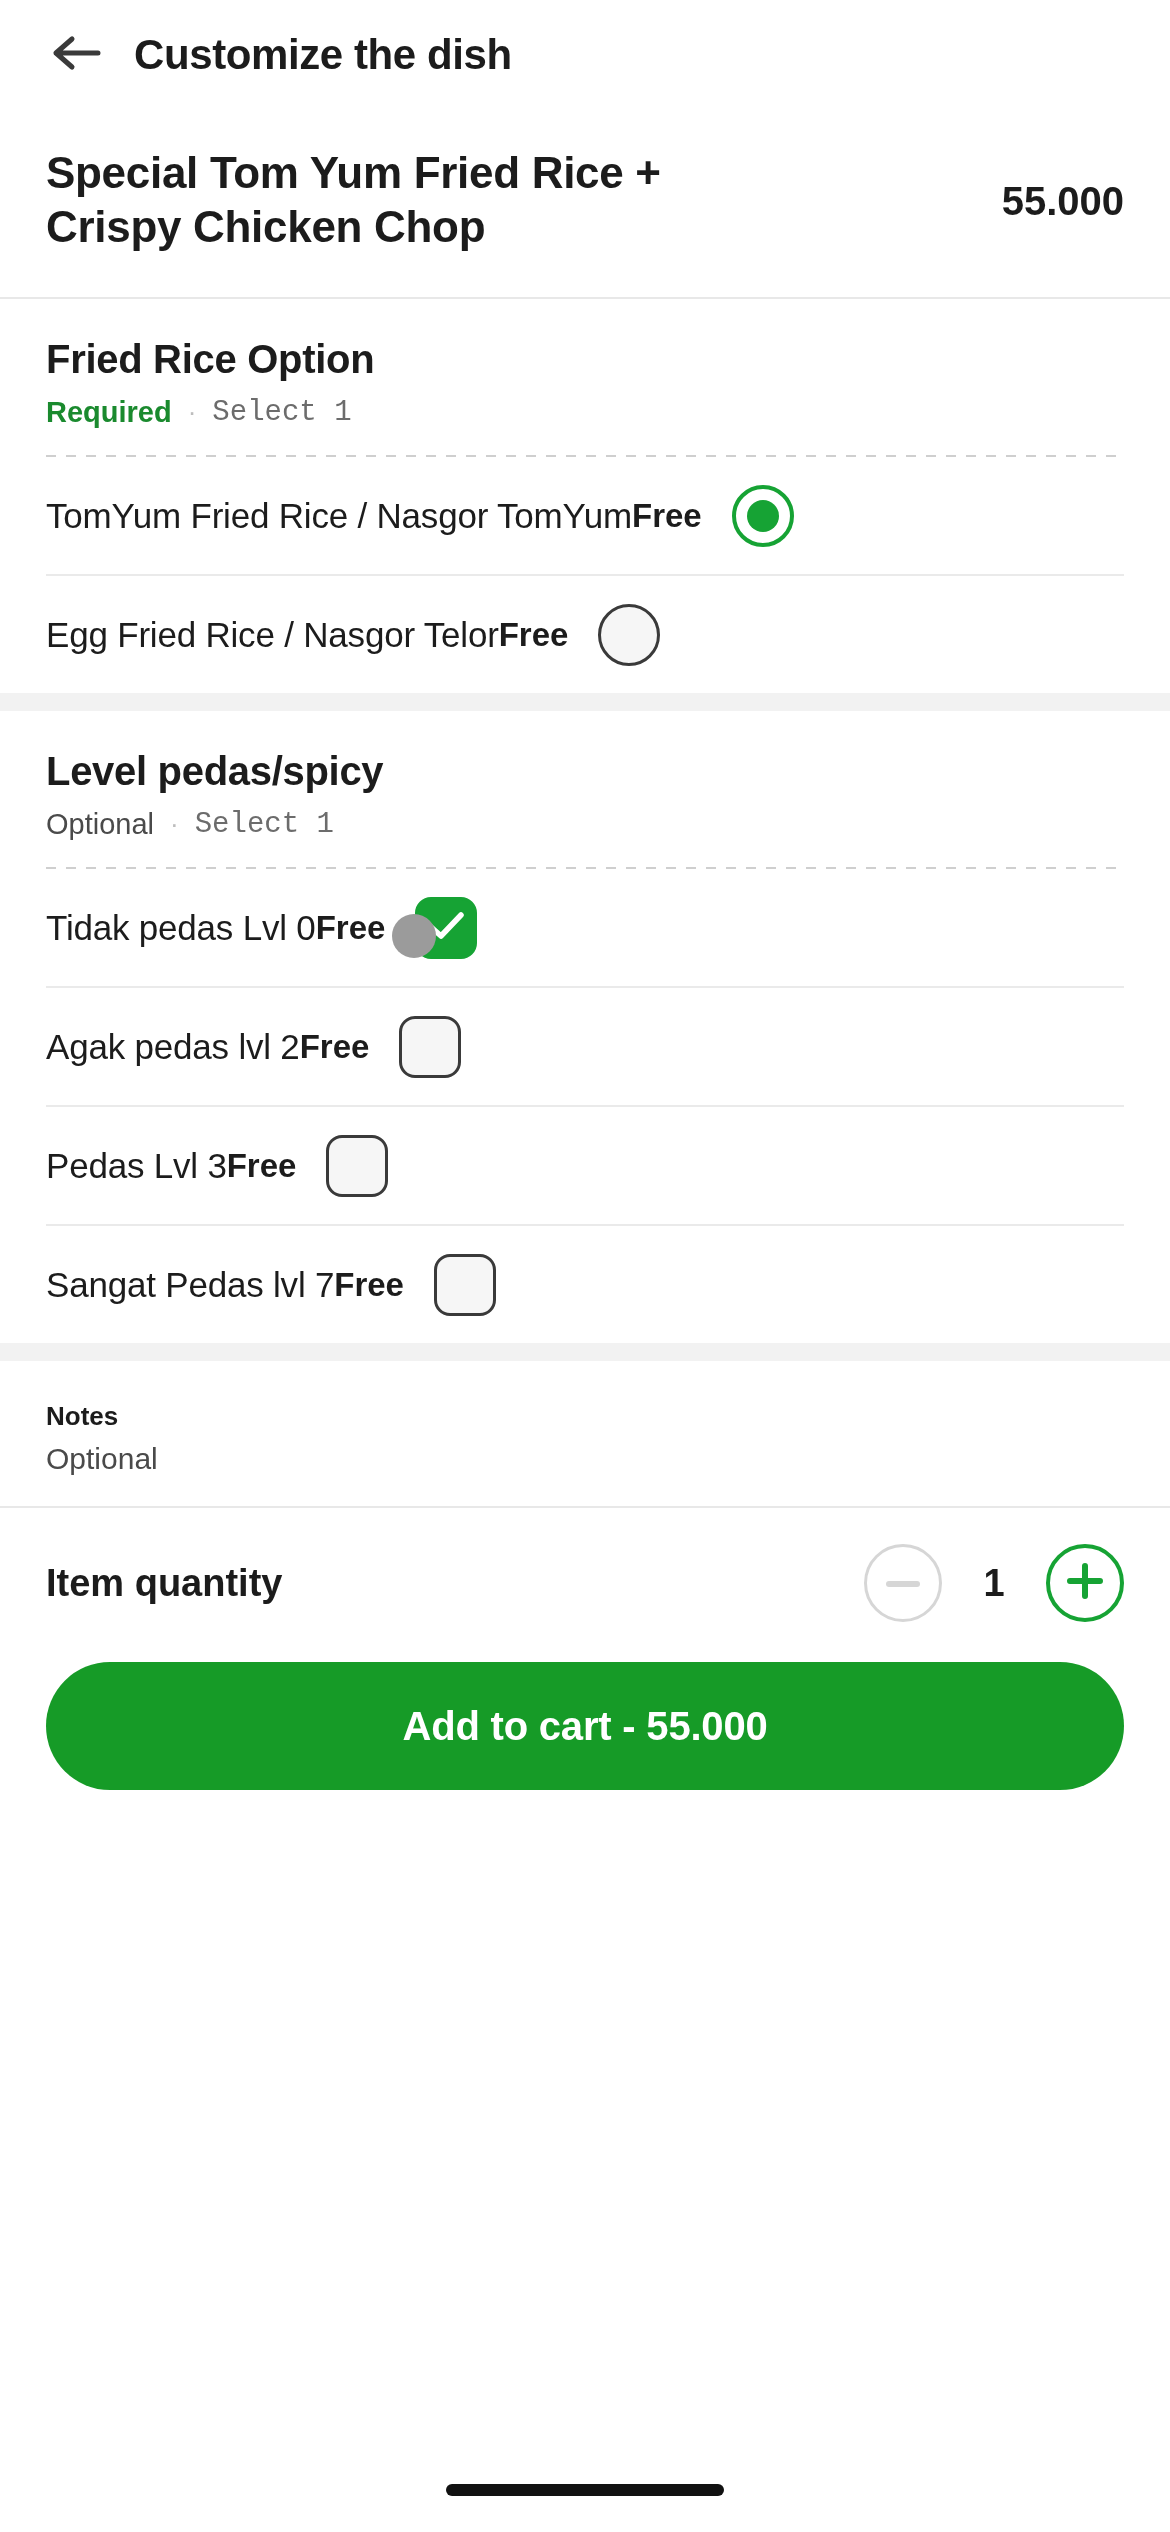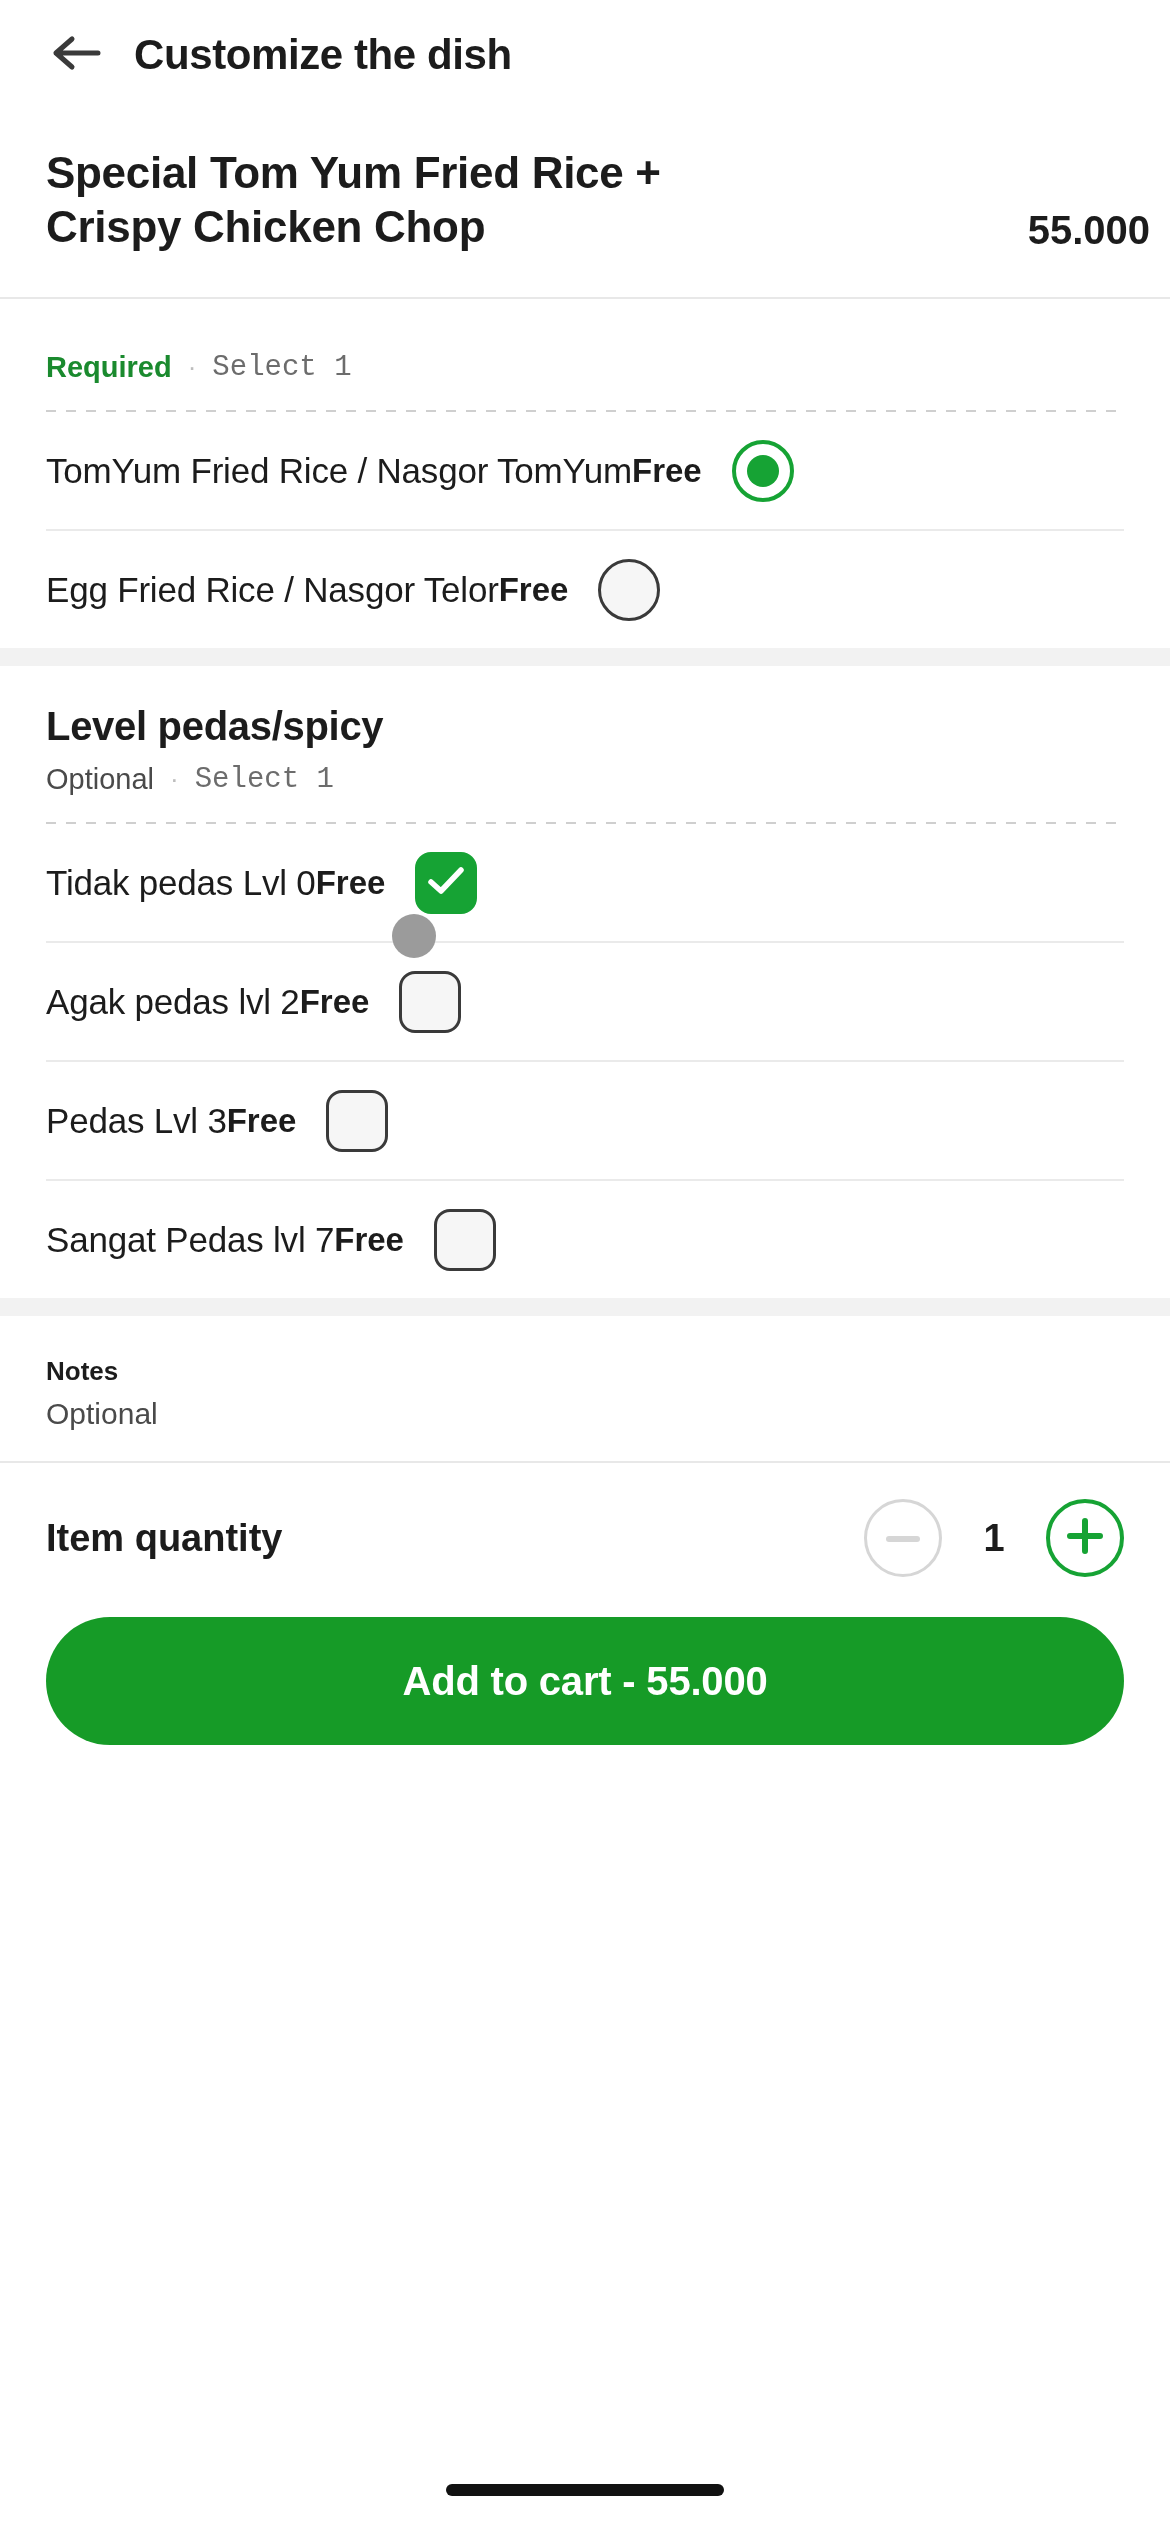--- a/index.html
+++ b/index.html
@@ -29,22 +29,22 @@
   .battery:after { content:""; position:absolute; right:-8px; top:9px; width:5px; height:12px;
     background:#000; border-radius:0 3px 3px 0; }
 
   
   .navbar { height:110px; display:flex; align-items:center; padding:0 46px; gap:28px; }
   .back-btn { width:60px; height:60px; display:flex; align-items:center; justify-content:center; cursor:pointer; }
   .nav-title { font-size:42px; font-weight:700; color:#1c1c1c; letter-spacing:-0.4px; }
 
   
   .dish-row {
-    display:flex; align-items:flex-end; justify-content:space-between;
-    padding:36px 20px 44px 46px; gap:30px;
+    display:flex; align-items:center; justify-content:space-between;
+    padding:36px 46px 44px 46px; gap:30px;
   }
   .dish-name { font-size:44px; font-weight:700; color:#1c1c1c; line-height:1.22; max-width:700px; letter-spacing:-0.3px; }
   .dish-price { font-size:40px; font-weight:700; color:#1c1c1c; white-space:nowrap; padding-top:4px; }
 
   .hairline { height:2px; background:#e8e8e8; }
   .blockgap { height:18px; background:#f2f2f2; }
 
   
   .group { background:#fff; }
   .group-head { padding:38px 46px 26px 46px; }
@@ -127,20 +127,21 @@
   </div>
 
   <div class="dish-row">
     <div class="dish-name">Special Tom Yum Fried Rice + Crispy Chicken Chop</div>
     <div class="dish-price">55.000</div>
   </div>
   <div class="hairline"></div>
 
   <div class="group">
     <div class="group-head">
+      <div class="group-title">Fried Rice Option</div>
       <div class="group-sub">
         <span class="tag-required">Required</span>
         <span class="dot-sep">·</span>
         <span class="sub-select">Select 1</span>
       </div>
     </div>
     <div class="dashed"></div>
 
     <div class="opt-row">
       <span class="opt-label">TomYum Fried Rice / Nasgor TomYum</span>

